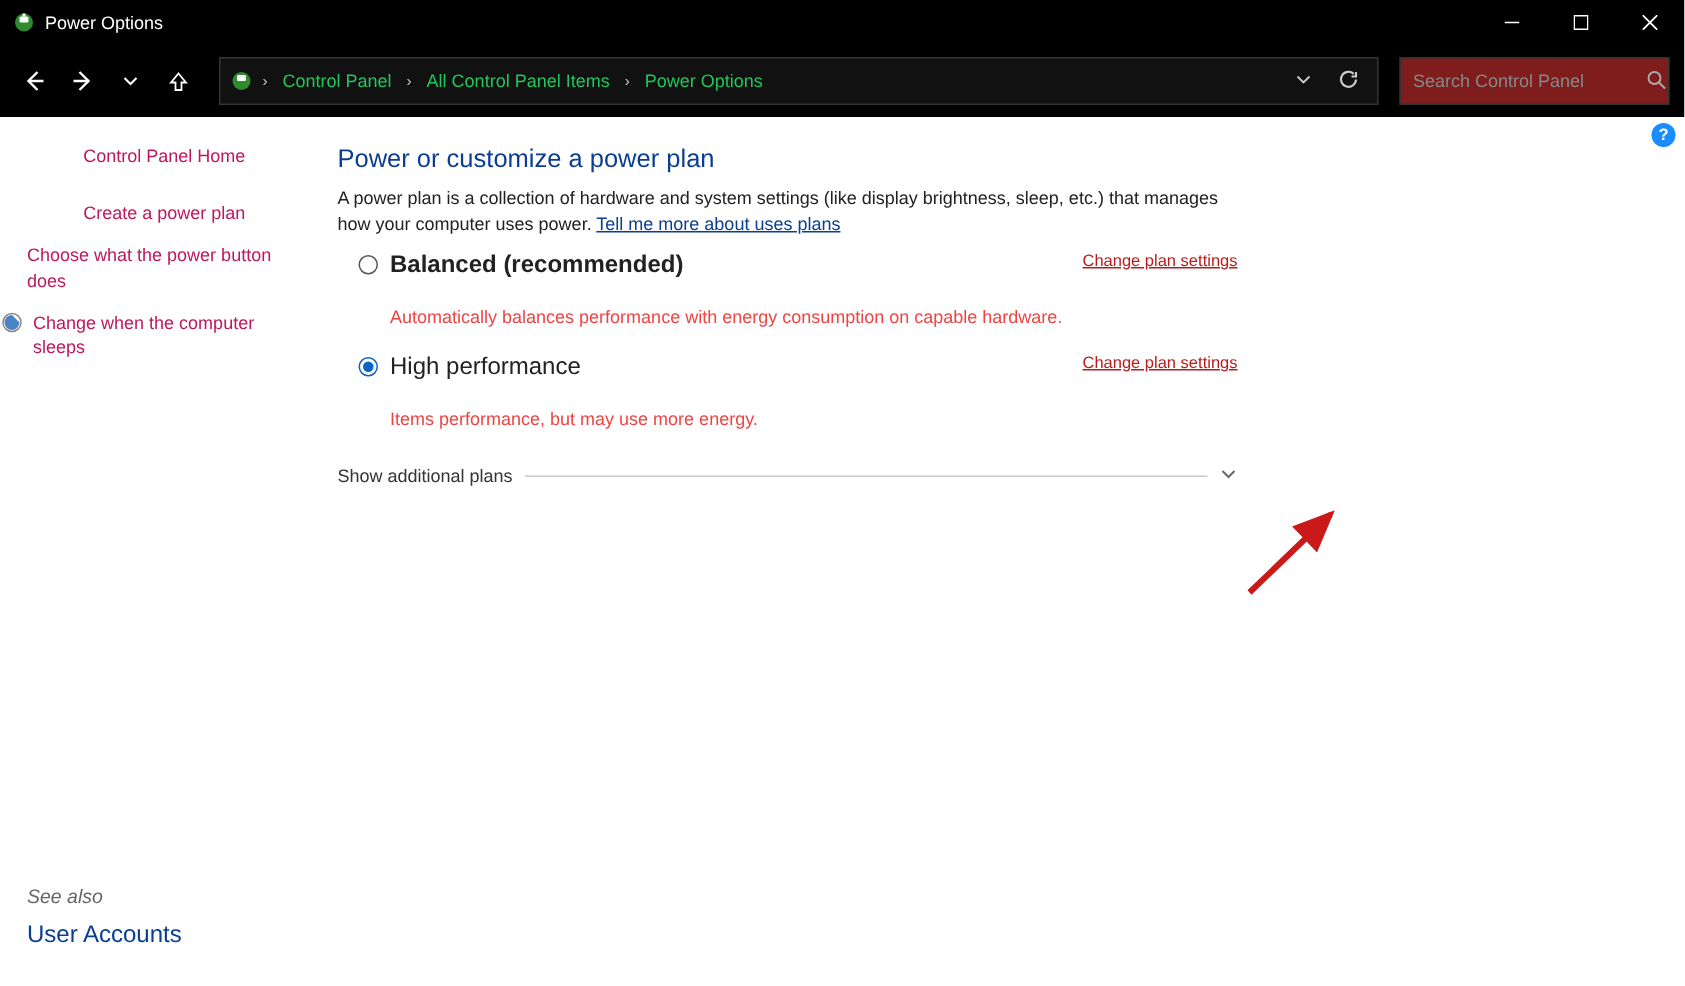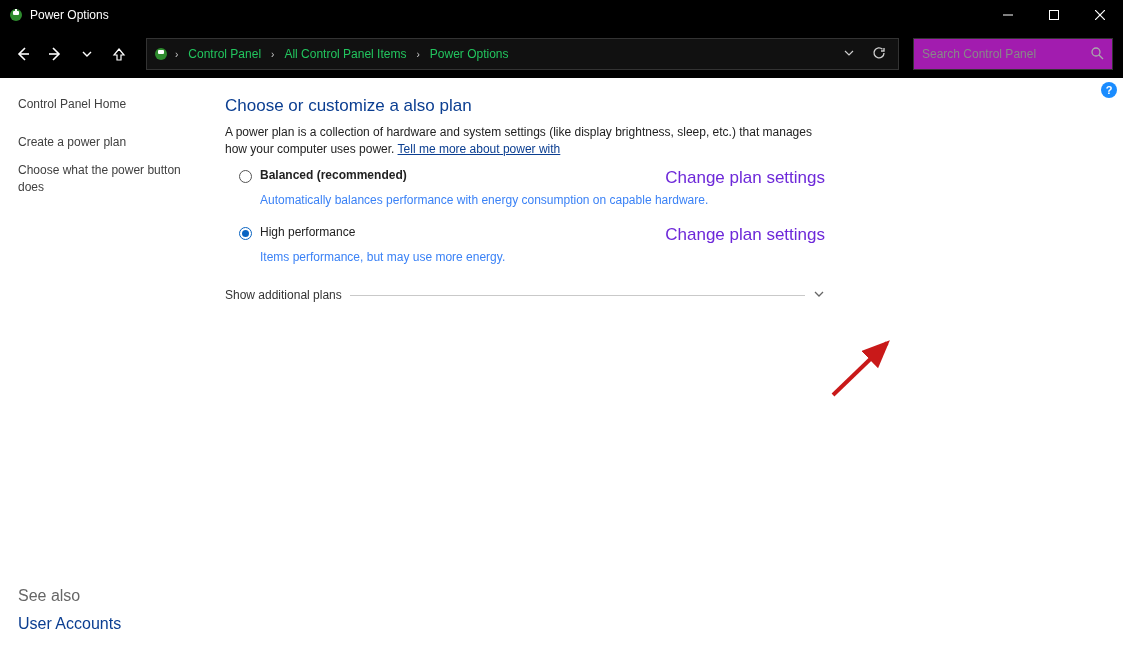--- a/index.html
+++ b/index.html
@@ -56,23 +56,23 @@
       display: flex;
       align-items: center;
       padding: 0 6px;
       gap: 4px;
     }
     .addr-icon svg { display:block; }
     .crumb { color:#22c55e; padding: 0 4px; }
     .sep { color:#ccc; font-size:10px; padding:0 2px;}
     .addr-right { margin-left:auto; display:flex; align-items:center; gap:18px; padding-right:6px;}
     .search-box {
-      width: 200px; height: 32px;
+      width: 180px; height: 32px;
       border: 1px solid #333;
-      background:#a21caf;
+      background:#7f1d1d;
       display:flex; align-items:center;
       padding: 0 8px;
       color:#888;
     }
     .search-box input {
       background:transparent; border:none; outline:none;
       color:#fff; flex:1; font-size:12px;
     }
     .search-box input::placeholder { color:#888; }
     
@@ -89,34 +89,35 @@
       display:flex; align-items:center; justify-content:center;
     }
     
     .sidebar {
       width: 215px;
       padding: 18px 14px 10px 18px;
       display:flex; flex-direction:column;
       border-right: 0;
     }
     .side-link {
-      color:#404040; 
+      color:#be185d; 
       font-size:12px;
       margin-bottom:12px;
       cursor:pointer;
       line-height:1.35;
-      display:flex; gap:6px; align-items:flex-start;
+      display:flex; gap:6px; align-items:flex-start;justify-content:center;
     }
     .side-link.home { margin-bottom:22px; }
     .side-icon { flex:0 0 16px; width:16px; height:16px; margin-left:-18px; display:flex; align-items:center; justify-content:center;}
     .side-icon svg { display:block; }
     .see-also {
       margin-top:auto;
-      color:#666; font-size:16px;
+      color:#666; font-size:13px;
       margin-bottom:10px;
+      font-style:italic;
     }
     .ua-link {
       color:#0b3e91; font-size:16px;
       margin-bottom:14px;
     }
     
     .main {
       flex:1;
       padding: 18px 10px 10px 10px;
       color:#222;
@@ -147,26 +148,26 @@
       width:13px; height:13px; border:1px solid #555; border-radius:50%;
       margin-right:8px; margin-top:2px; flex:0 0 13px;
       display:flex; align-items:center; justify-content:center;
       background:#fff;
     }
     .radio.selected { border-color:#0a64c2; }
     .radio.selected::after {
       content:""; width:7px; height:7px; border-radius:50%; background:#0a64c2;
     }
     .plan-body { flex:1; }
-    .plan-name { font-size:12px; }
+    .plan-name { font-size:16px; }
     .plan-name.bold { font-weight:600; }
-    .plan-desc { font-size:12px; color:#3b82f6; margin-top:5px; padding-left:0;}
+    .plan-desc { font-size:12px; color:#ef4444; margin-top:18px; padding-left:0;}
     .plan-link {
-      color:#6d28d9; font-size:17px; cursor:pointer;
-      white-space:nowrap; margin-left:10px;
+      color:#b91c1c; font-size:11px; cursor:pointer;
+      white-space:nowrap; margin-left:10px;text-decoration:underline;
     }
     .plan-row { display:flex; justify-content:space-between; align-items:flex-start; }
     
     .arrow-annot {
       position:absolute;
       left:610px; top:255px;
       pointer-events:none;
     }
   </style>
 </head>
@@ -272,30 +273,39 @@
   <div class="sidebar">
     <div class="side-link home">
       <span>Control Panel Home</span>
     </div>
     <div class="side-link">
       <span>Create a power plan</span>
     </div>
     <div class="side-link">
       <span>Choose what the power button does</span>
     </div>
+    <div class="side-link">
+      <span class="side-icon">
+        <svg width="16" height="16" viewBox="0 0 16 16">
+            <circle cx="8" cy="8" r="6" fill="none" stroke="#888" stroke-width="1"></circle>
+            <path d="M8 3 A5 5 0 1 0 13 8" fill="#4a84c4"></path>
+          </svg>
+      </span>
+      <span>Change when the computer sleeps</span>
+    </div>
 
     <div class="see-also">See also</div>
     <div class="ua-link">User Accounts</div>
   </div>
 
   <div class="main">
     <div class="main-inner">
-      <div class="page-title">Choose or customize a also plan</div>
+      <div class="page-title">Power or customize a power plan</div>
       <div class="desc">
-        <span>A power plan is a collection of hardware and system settings (like display brightness, sleep, etc.) that manages how your computer uses power. </span><span class="inline-link">Tell me more about power with</span>
+        <span>A power plan is a collection of hardware and system settings (like display brightness, sleep, etc.) that manages how your computer uses power. </span><span class="inline-link">Tell me more about uses plans</span>
       </div>
 
 
       <div class="plan">
         <div class="radio"></div>
         <div class="plan-body">
           <div class="plan-row">
             <span class="plan-name bold">Balanced (recommended)</span>
             <span class="plan-link">Change plan settings</span>
           </div>

